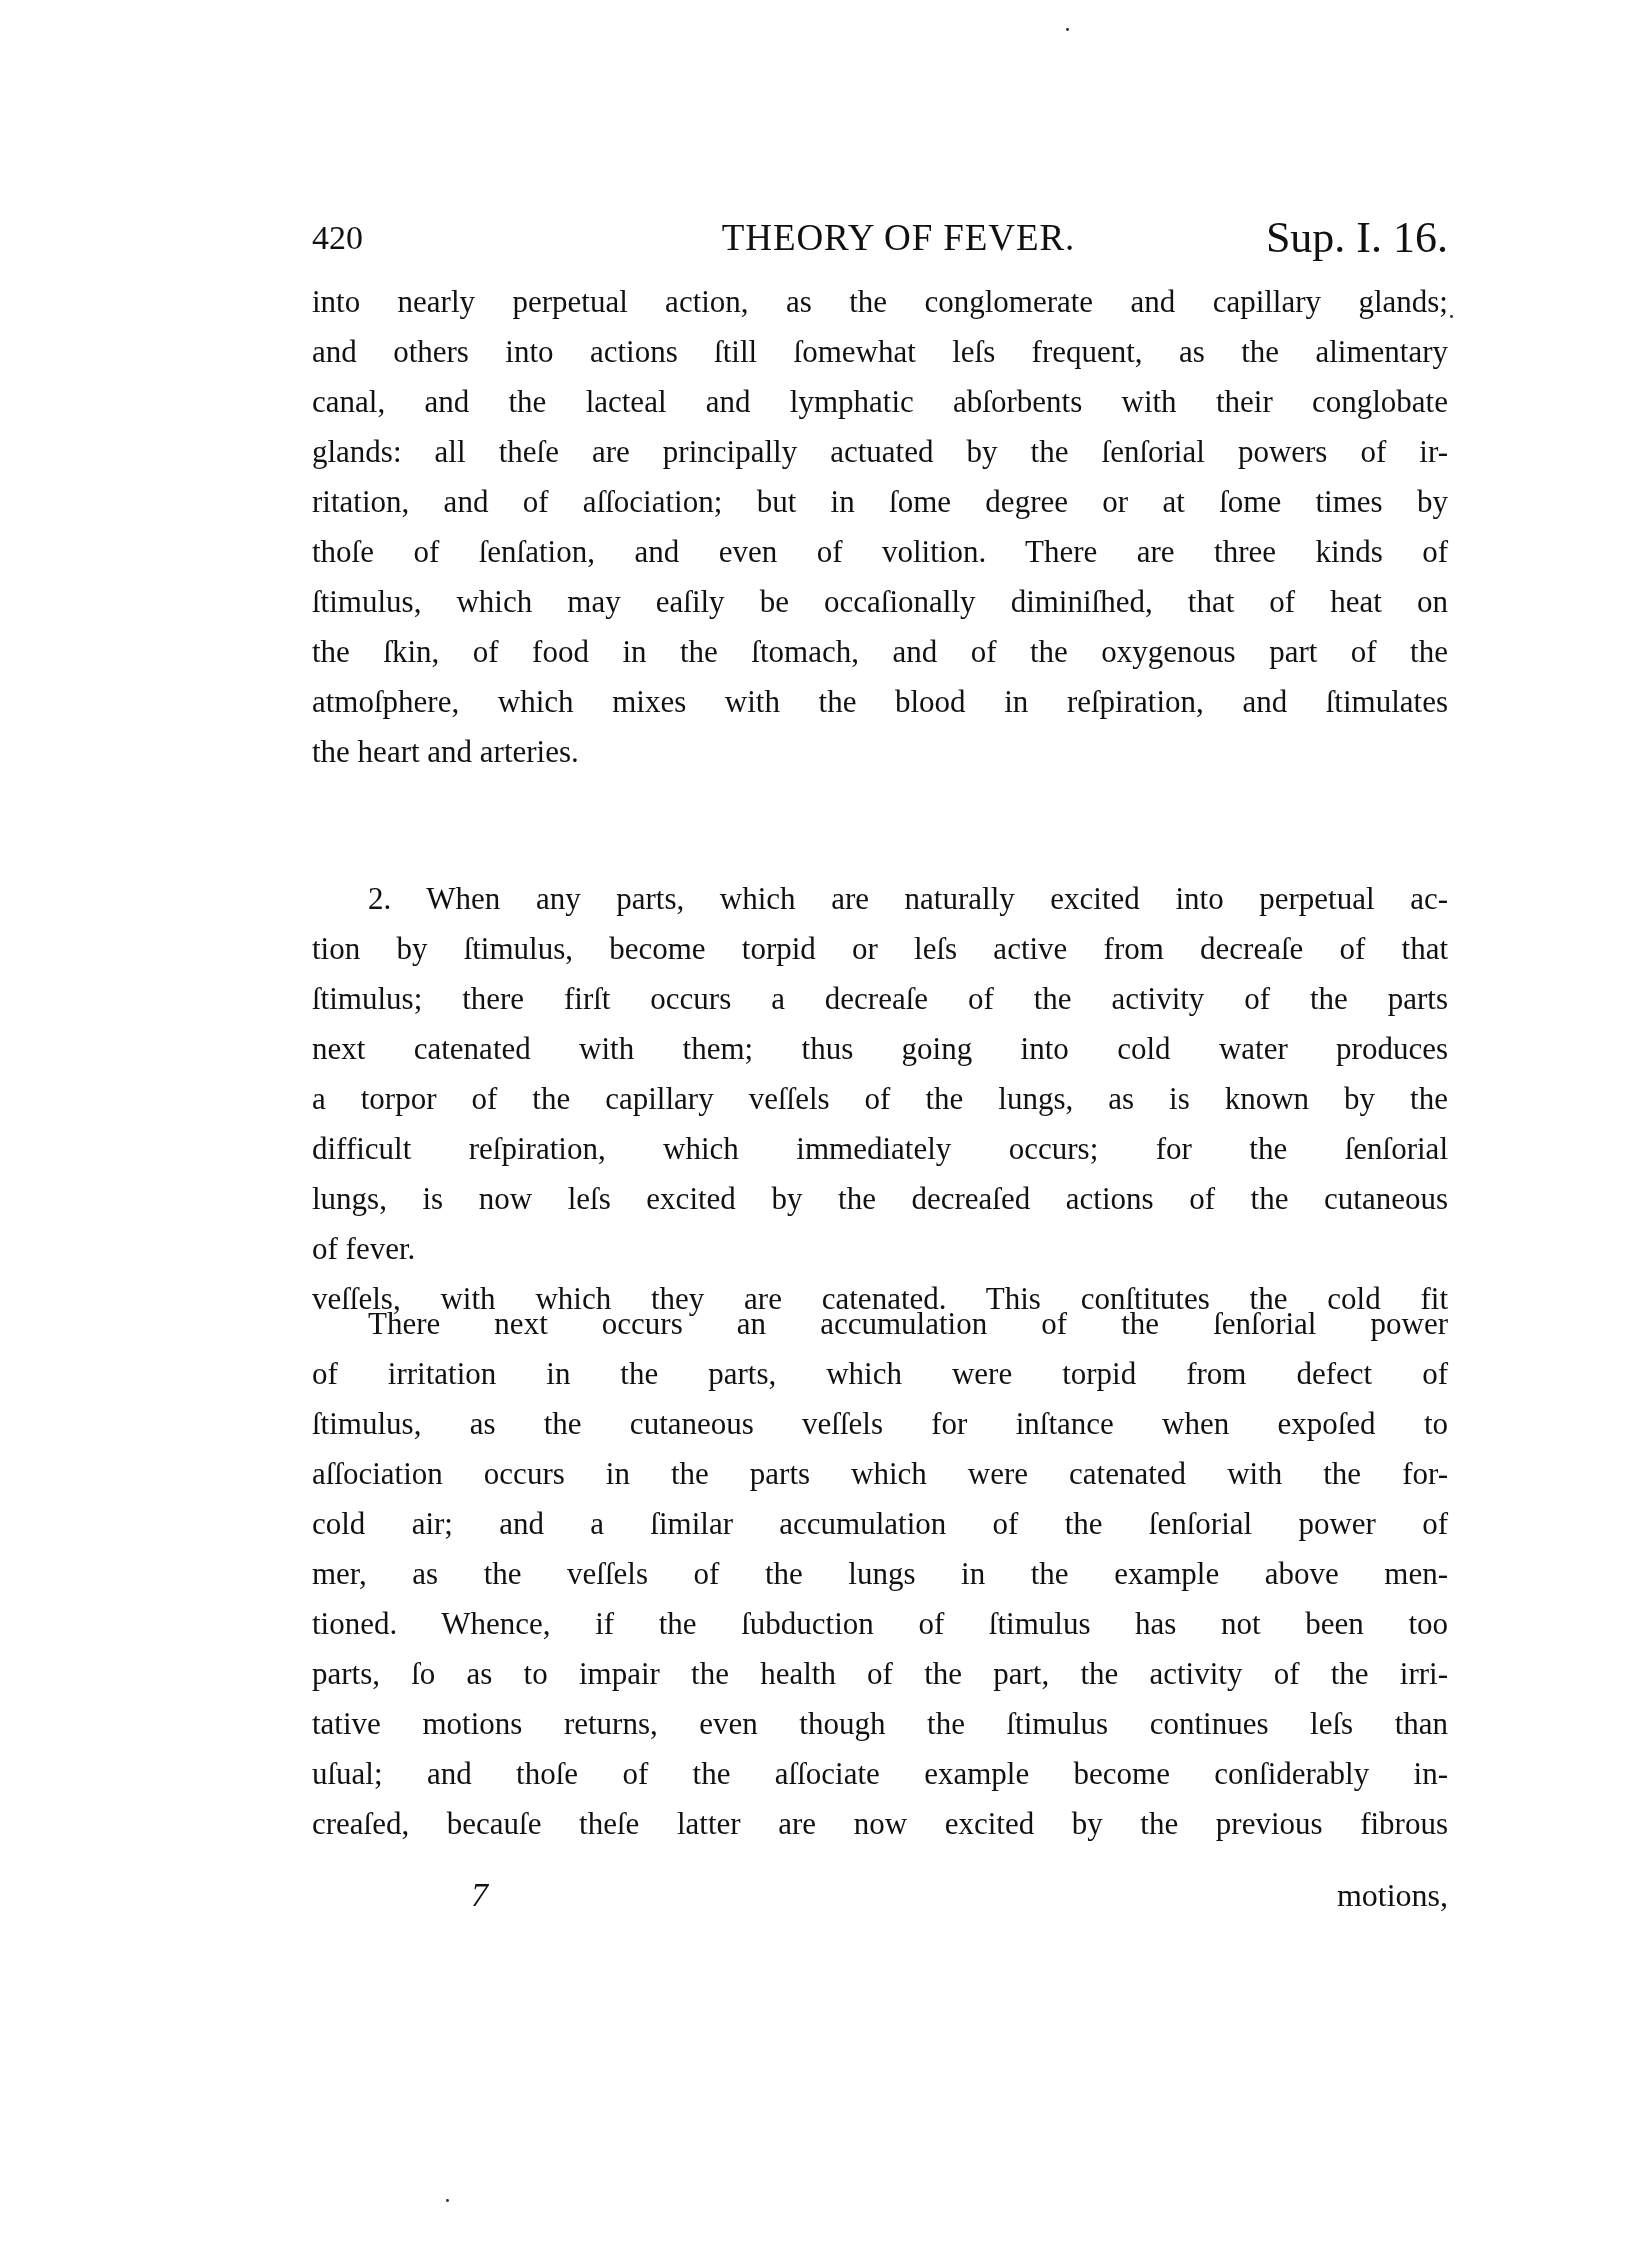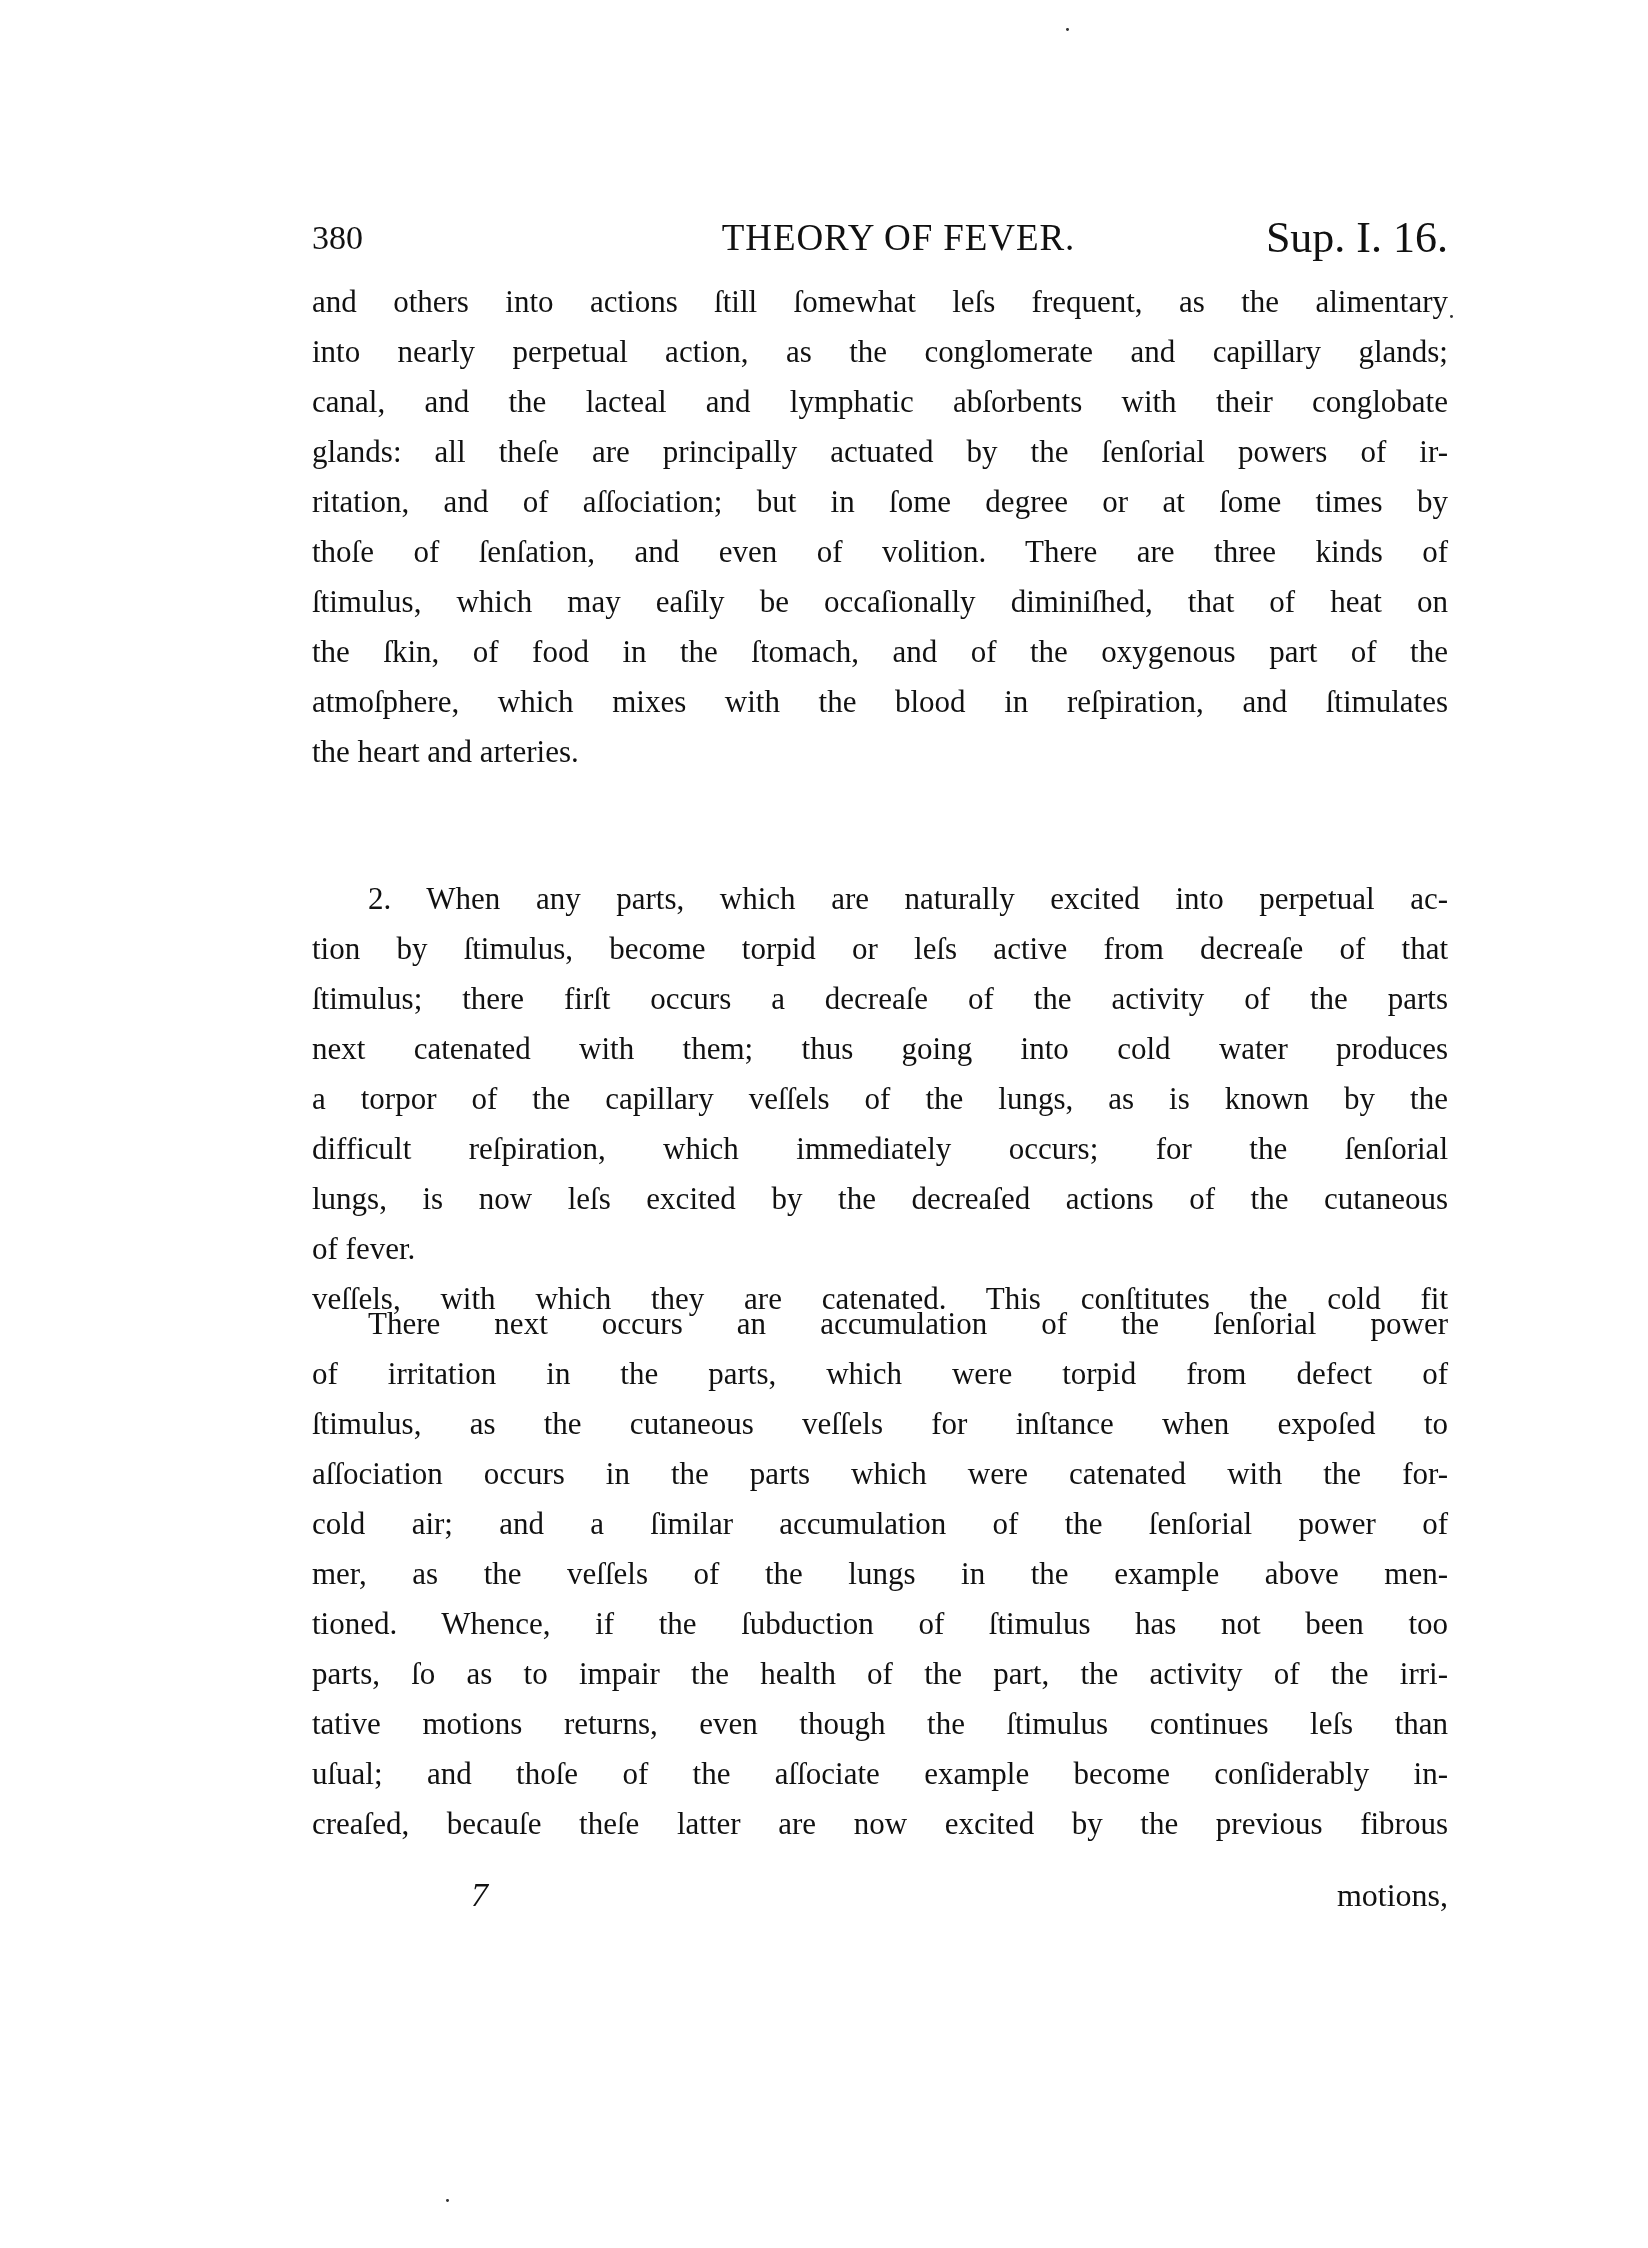--- a/index.html
+++ b/index.html
@@ -104,28 +104,28 @@
       right: 0;
       top: 0;
     }
   </style>
 </head>
 <body>
 
 <div class="page">
 
   <div class="running-head">
-    <span class="folio">380</span>
+    <span class="folio">420</span>
     <span class="title">THEORY OF FEVER.</span>
     <span class="section">Sup. I. 16.</span>
   </div>
 
   <div class="para" id="para-1">
+    <span class="line">into nearly perpetual action, as the conglomerate and capillary glands;</span>
     <span class="line">and others into actions ſtill ſomewhat leſs frequent, as the alimentary</span>
-    <span class="line">into nearly perpetual action, as the conglomerate and capillary glands;</span>
     <span class="line">canal, and the lacteal and lymphatic abſorbents with their conglobate</span>
     <span class="line">glands: all theſe are principally actuated by the ſenſorial powers of ir-</span>
     <span class="line">ritation, and of aſſociation; but in ſome degree or at ſome times by</span>
     <span class="line">thoſe of ſenſation, and even of volition. There are three kinds of</span>
     <span class="line">ſtimulus, which may eaſily be occaſionally diminiſhed, that of heat on</span>
     <span class="line">the ſkin, of food in the ſtomach, and of the oxygenous part of the</span>
     <span class="line">atmoſphere, which mixes with the blood in reſpiration, and ſtimulates</span>
     <span class="line last">the heart and arteries.</span>
   </div>
 

